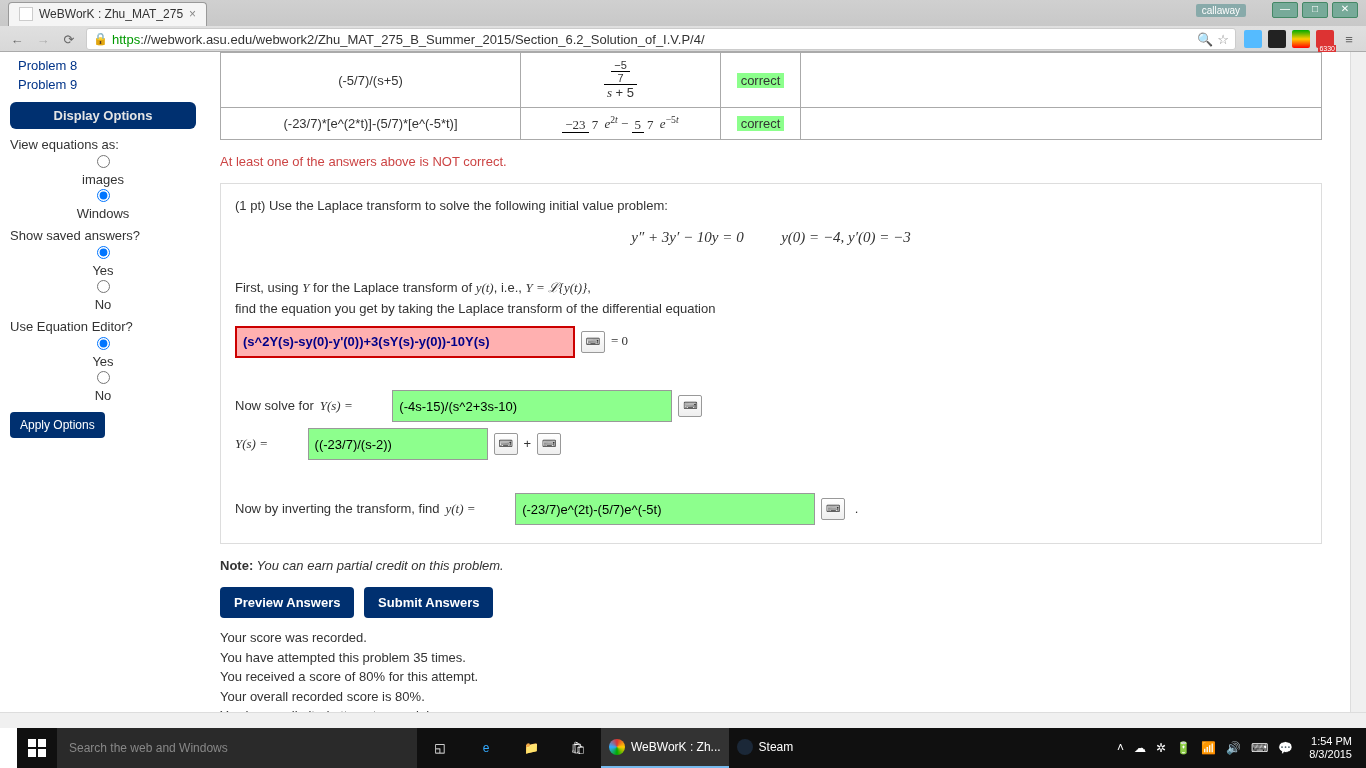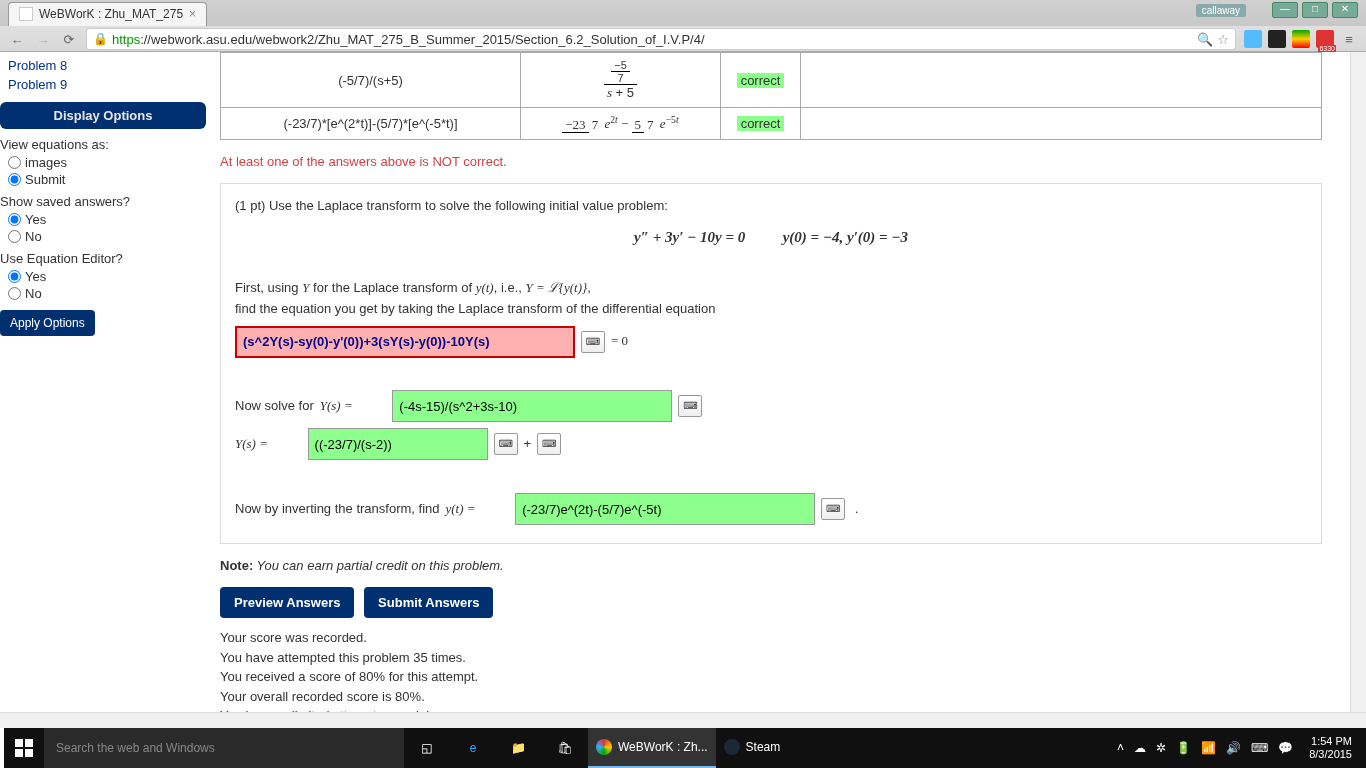--- a/index.html
+++ b/index.html
@@ -14,52 +14,52 @@
 .lock { color: #5a5; font-size: 12px; }
 .url-text { font-size: 13px; }
 .url-text .https { color: #090; }
 .ext-icons { display: flex; gap: 6px; align-items: center; }
 .ext-icon { width: 18px; height: 18px; border-radius: 2px; }
 
 .page { display: flex; height: calc(100vh - 52px - 40px); overflow: auto; }
 .scrollbar-v { position: absolute; right: 0; top: 52px; width: 16px; bottom: 40px; background: #f0f0f0; border-left: 1px solid #ddd; }
 .scrollbar-h { position: absolute; left: 0; right: 0; bottom: 40px; height: 16px; background: #f0f0f0; border-top: 1px solid #ddd; }
 
-.sidebar { width: 206px; padding: 4px 0; font-size: 13px; }
+.sidebar { width: 206px; padding: 4px 10px; font-size: 13px; }
 .problem-link { color: #038; padding: 2px 8px; cursor: pointer; }
 .sidebar-heading { background: #003070; color: #e5e5e5; font-weight: bold; padding: 6px 10px; border-radius: 6px; margin: 8px 0; font-size: 13px; text-align: center; }
 .sidebar-label { margin: 6px 0 2px; }
-.radio-row { display: flex; align-items: center; gap: 4px; padding: 1px 8px; }
+.radio-row { display: flex; align-items: center; gap: 4px; padding: 1px 8px; flex-direction: column; }
 .apply-btn { background: #003070; color: #fff; border: none; padding: 6px 10px; border-radius: 4px; margin-top: 8px; cursor: pointer; font-size: 12px; }
 
 .main { flex: 1; padding: 0 14px 20px; max-width: 1130px; }
 table.results { width: 100%; border-collapse: collapse; border: 1px solid #aaa; }
 table.results td { border: 1px solid #aaa; padding: 6px 8px; text-align: center; vertical-align: middle; font-size: 13px; }
 .correct-badge { background: #8cff8c; padding: 0 4px; }
 .fraction { display: inline-block; text-align: center; vertical-align: middle; }
 .fraction .num { border-bottom: 1px solid #000; padding: 0 3px; }
 .fraction .den { padding: 0 3px; }
 .sup { vertical-align: super; font-size: 0.75em; }
 
 .error-msg { color: #c44; margin: 14px 0; font-size: 13px; }
 .problem-box { border: 1px solid #ddd; border-radius: 0; padding: 12px 14px; background: #fff; line-height: 1.6; }
 .math-italic { font-family: 'Times New Roman', serif; font-style: italic; }
 .math-roman { font-family: 'Times New Roman', serif; }
-.centered-eq { text-align: center; margin: 8px 0; font-family: 'Times New Roman', serif; font-size: 15px; font-weight: bold; }
+.centered-eq { text-align: center; margin: 8px 0; font-family: 'Times New Roman', serif; font-size: 15px; }
 .answer-input { border: 1px solid #999; padding: 3px 6px; font-size: 13px; height: 32px; }
 .answer-input.green { background: #8dff8d; margin-left: 24px; }
 .answer-input.pink { background: #ffb0b0; border: 2px solid #c00; color: #008; font-weight: bold; }
 .kbd-btn { display: inline-block; width: 24px; height: 22px; border: 1px solid #999; background: linear-gradient(#fff,#eee); border-radius: 2px; text-align: center; cursor: pointer; vertical-align: middle; font-size: 10px; line-height: 20px; }
 .inline-row { display: flex; align-items: center; gap: 6px; flex-wrap: wrap; margin: 6px 0; }
 
 .note { margin: 14px 0; }
 .action-btn { background: #003070; color: #fff; border: none; padding: 8px 14px; border-radius: 4px; margin-right: 6px; cursor: pointer; font-weight: bold; font-size: 13px; }
 .score-block { margin-top: 10px; line-height: 1.5; }
 
-.taskbar { position: fixed; bottom: 0; left: 4px; right: 0; height: 40px; background: #101010; display: flex; align-items: center; color: #fff; font-size: 12px; }
+.taskbar { position: fixed; bottom: 0; left: 17px; right: 0; height: 40px; background: #101010; display: flex; align-items: center; color: #fff; font-size: 12px; }
 .taskbar .start { width: 40px; height: 40px; display: flex; align-items: center; justify-content: center; }
 .taskbar .search { background: #2a2a2a; height: 40px; width: 360px; display: flex; align-items: center; padding: 0 12px; color: #888; }
 .taskbar .tb-icon { width: 46px; height: 40px; display: flex; align-items: center; justify-content: center; }
 .taskbar .tb-app { height: 40px; padding: 0 8px; display: flex; align-items: center; gap: 6px; border-bottom: 2px solid transparent; }
 .taskbar .tb-app.active { background: #333; border-bottom: 2px solid #76b9ed; }
 .taskbar .tray { margin-left: auto; display: flex; align-items: center; gap: 10px; padding-right: 8px; }
 .taskbar .clock { text-align: right; line-height: 1.2; font-size: 11px; padding: 0 6px; }
 .win-caption { position: absolute; top: 2px; right: 8px; display: flex; gap: 4px; }
 .win-cap-btn { width: 26px; height: 16px; background: #7a9; border: 1px solid #486; border-radius: 2px; font-size: 10px; text-align: center; color: #fff; }
 .user-badge { position: absolute; top: 4px; right: 120px; background: #8aa; color: #fff; font-size: 10px; padding: 1px 6px; border-radius: 2px; }
@@ -109,21 +109,21 @@
     <div class="problem-link">Problem 8</div>
     <div class="problem-link">Problem 9</div>
     <div class="sidebar-heading">Display Options</div>
     <div class="sidebar-label">View equations as:</div>
     <div class="radio-row">
         <input type="radio" name="veq" style="">
         <span>images</span>
       </div>
     <div class="radio-row">
         <input type="radio" name="veq" checked="" style="">
-        <span>Submit</span>
+        <span>Windows</span>
       </div>
     <div class="sidebar-label">Show saved answers?</div>
     <div class="radio-row">
         <input type="radio" name="sav" checked="" style="">
         <span>Yes</span>
       </div>
     <div class="radio-row">
         <input type="radio" name="sav" style="">
         <span>No</span>
       </div>

